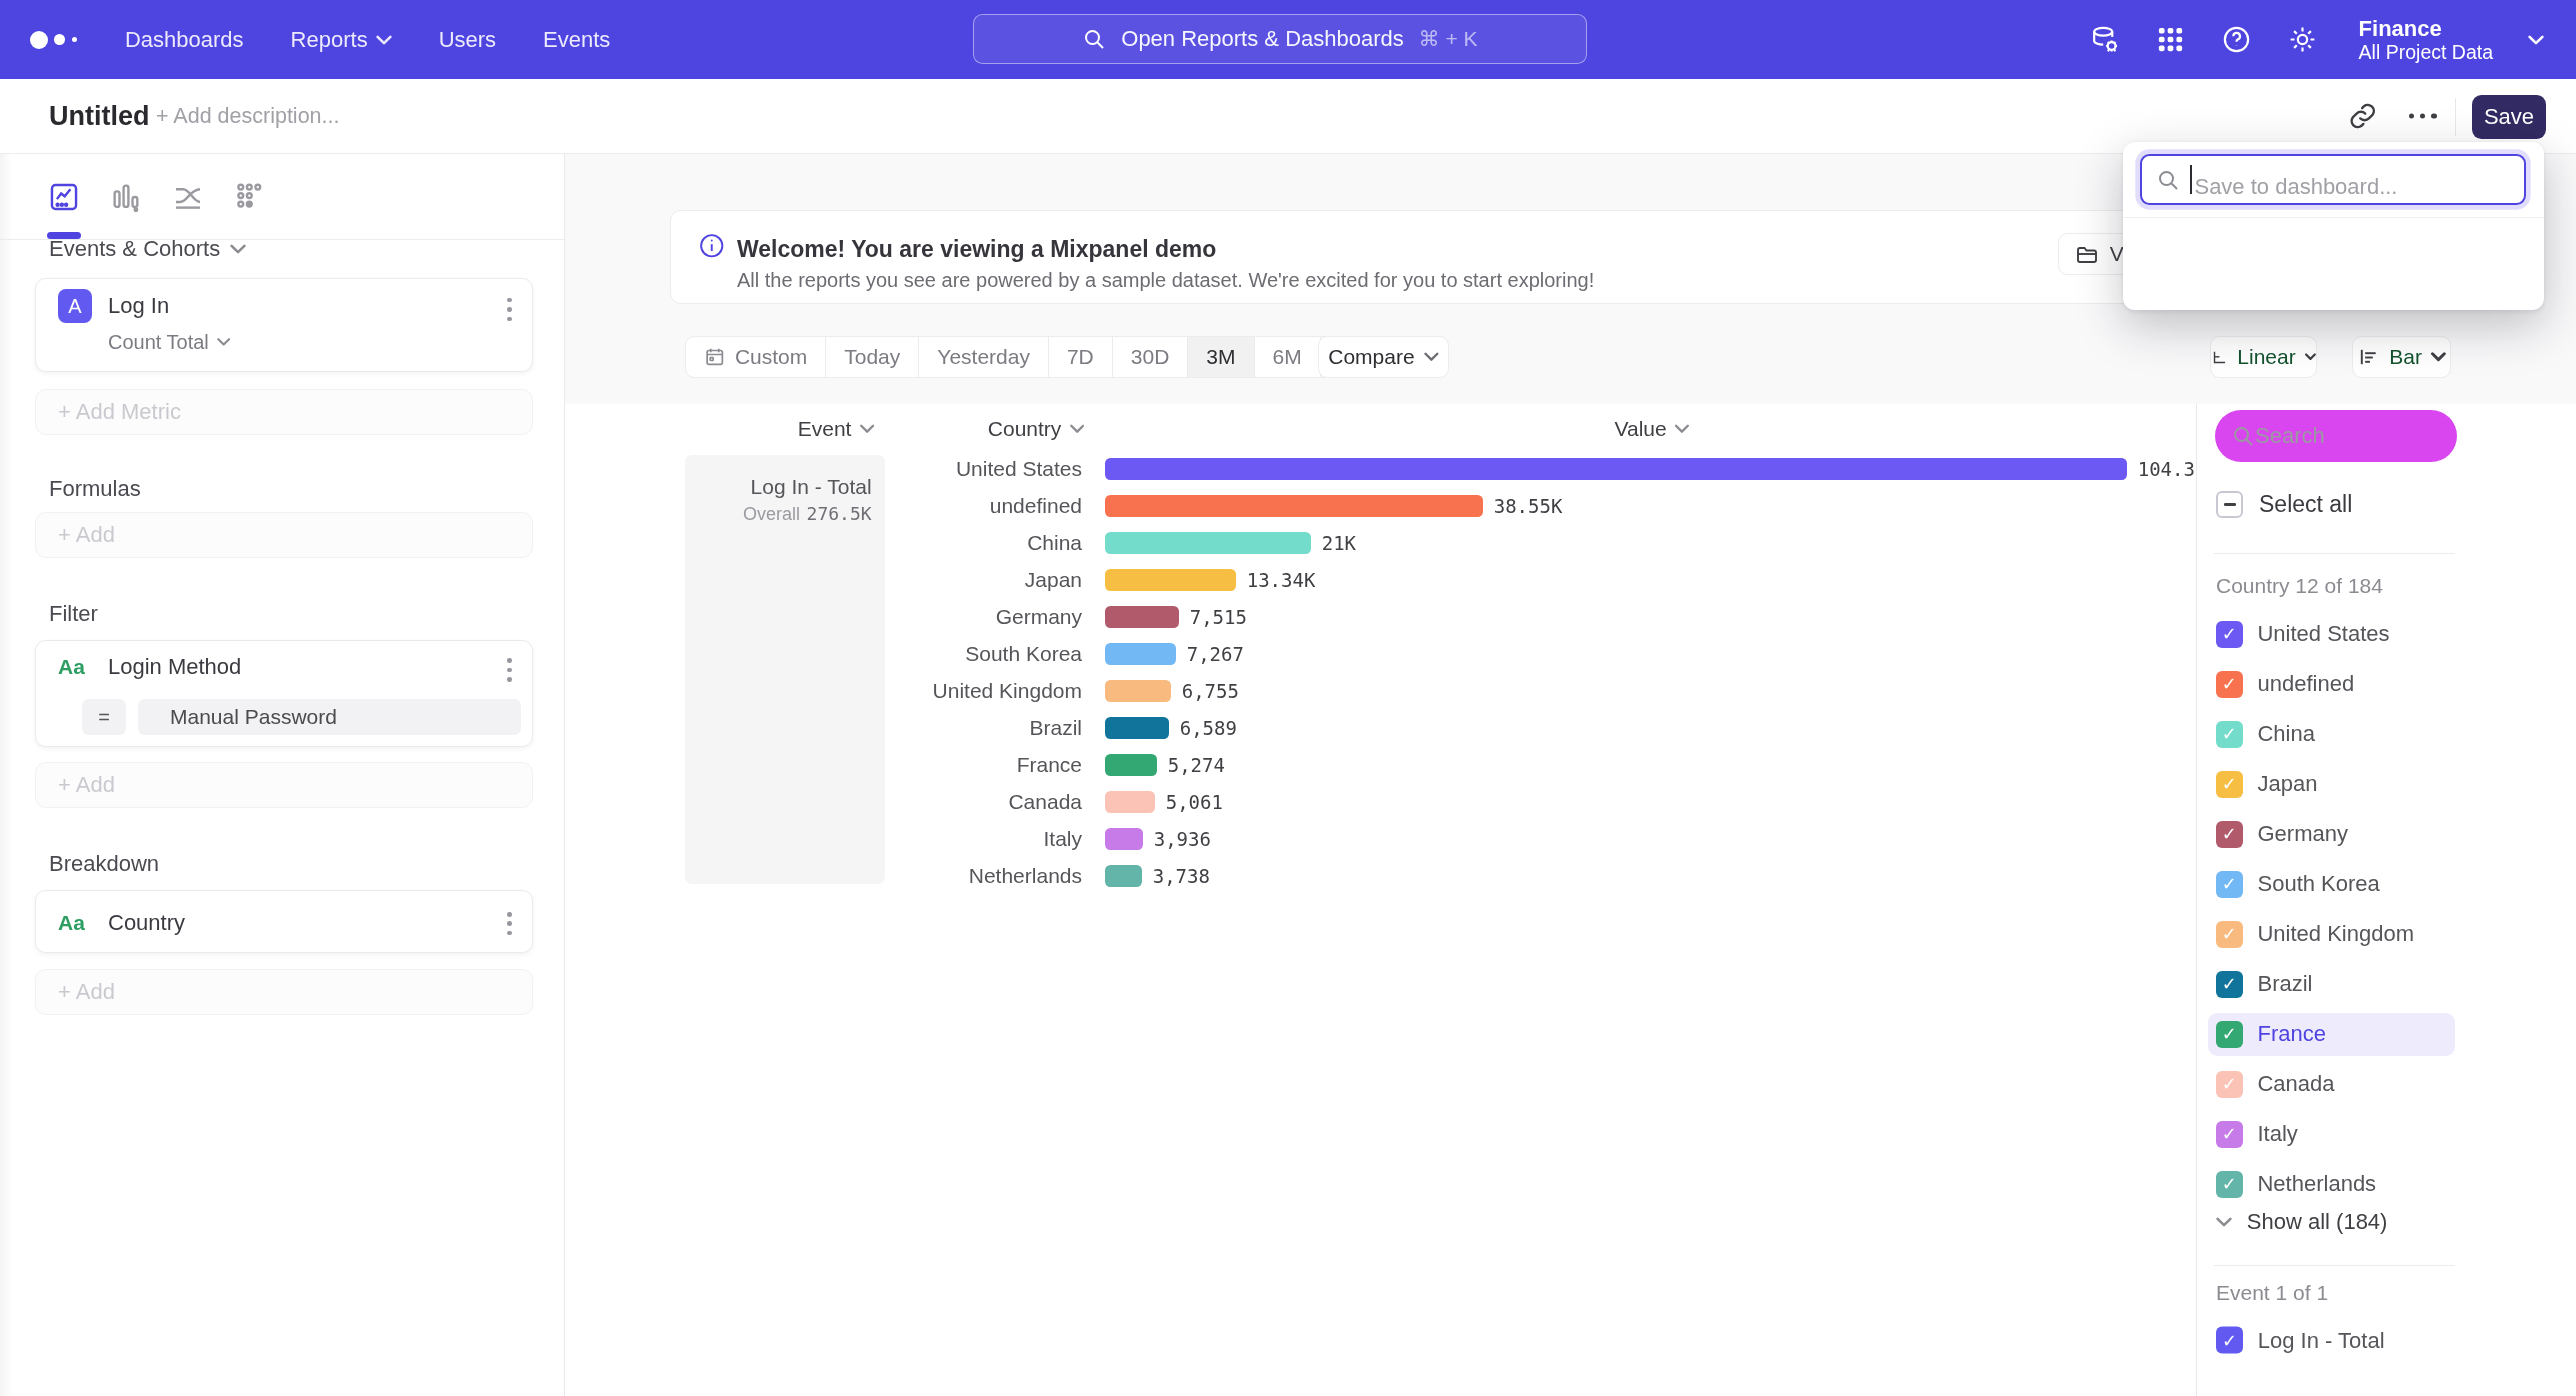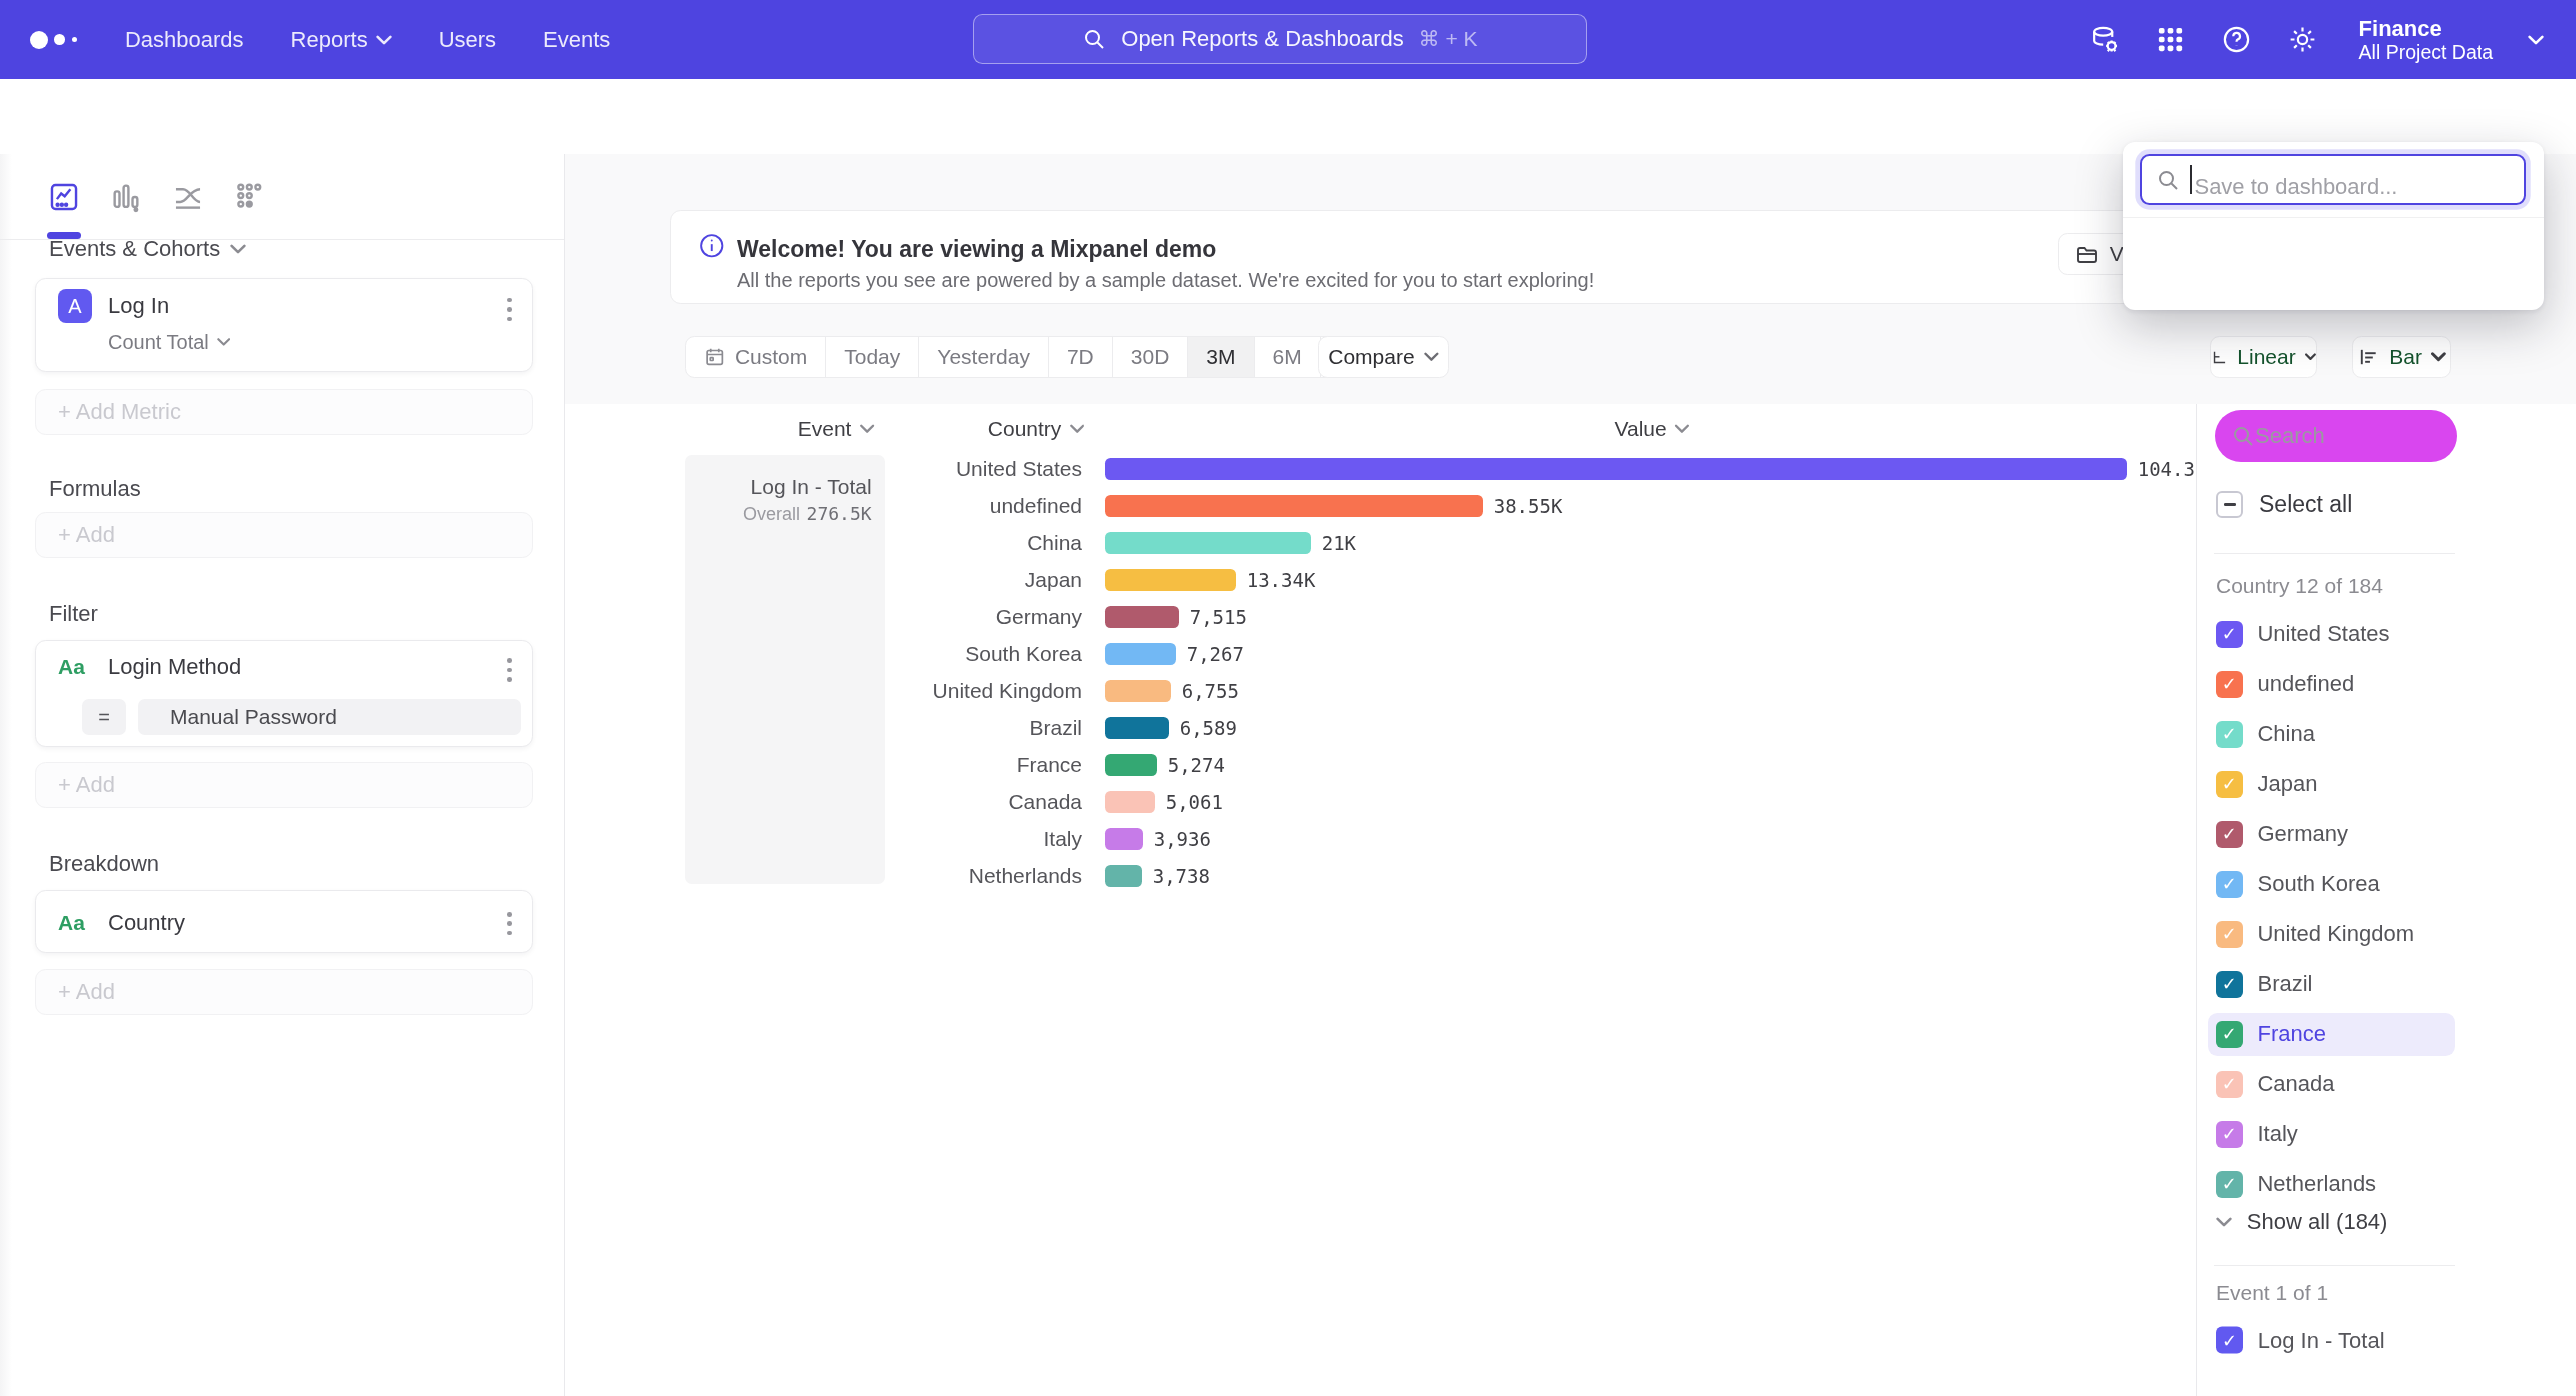--- a/index.html
+++ b/index.html
@@ -200,20 +200,35 @@
       <div id="project">
         <b>Finance</b>
         <span>All Project Data</span>
       </div>
       <svg id="projchev" class="chev" viewBox="0 0 10 6">
           <polyline points="1,1 5,5 9,1"></polyline>
         </svg>
     </div>
   </header>
 
+  <div id="titlebar">
+    <span id="doc-title">Untitled</span>
+    <span id="doc-desc">+ Add description...</span>
+    <svg id="link-btn" viewBox="0 0 24 24" width="29.5" height="29.5" fill="none" stroke="currentColor" stroke-width="2" stroke-linecap="round">
+        <path d="M10 14a5 5 0 0 0 7 0l3-3a5 5 0 0 0-7-7l-1.5 1.5"></path>
+        <path d="M14 10a5 5 0 0 0-7 0l-3 3a5 5 0 0 0 7 7l1.5-1.5"></path>
+      </svg>
+    <div id="more-btn">
+        <i></i>
+        <i></i>
+        <i></i>
+      </div>
+    <div id="tb-divider"></div>
+    <button id="save-btn">Save</button>
+  </div>
 
   <aside id="sidebar">
     <div id="tabs">
       <div class="tabico active">
           <svg viewBox="0 0 24 24">
             <rect x="3.5" y="3.5" width="17" height="17" rx="2.5"></rect>
             <polyline points="7,13.5 10,9.5 12.5,11.5 16.5,6.5"></polyline>
             <circle cx="7.5" cy="17.5" r="0.7" fill="currentColor"></circle>
             <circle cx="10.5" cy="17.5" r="0.7" fill="currentColor"></circle>
             <circle cx="13.5" cy="17.5" r="0.7" fill="currentColor"></circle>

